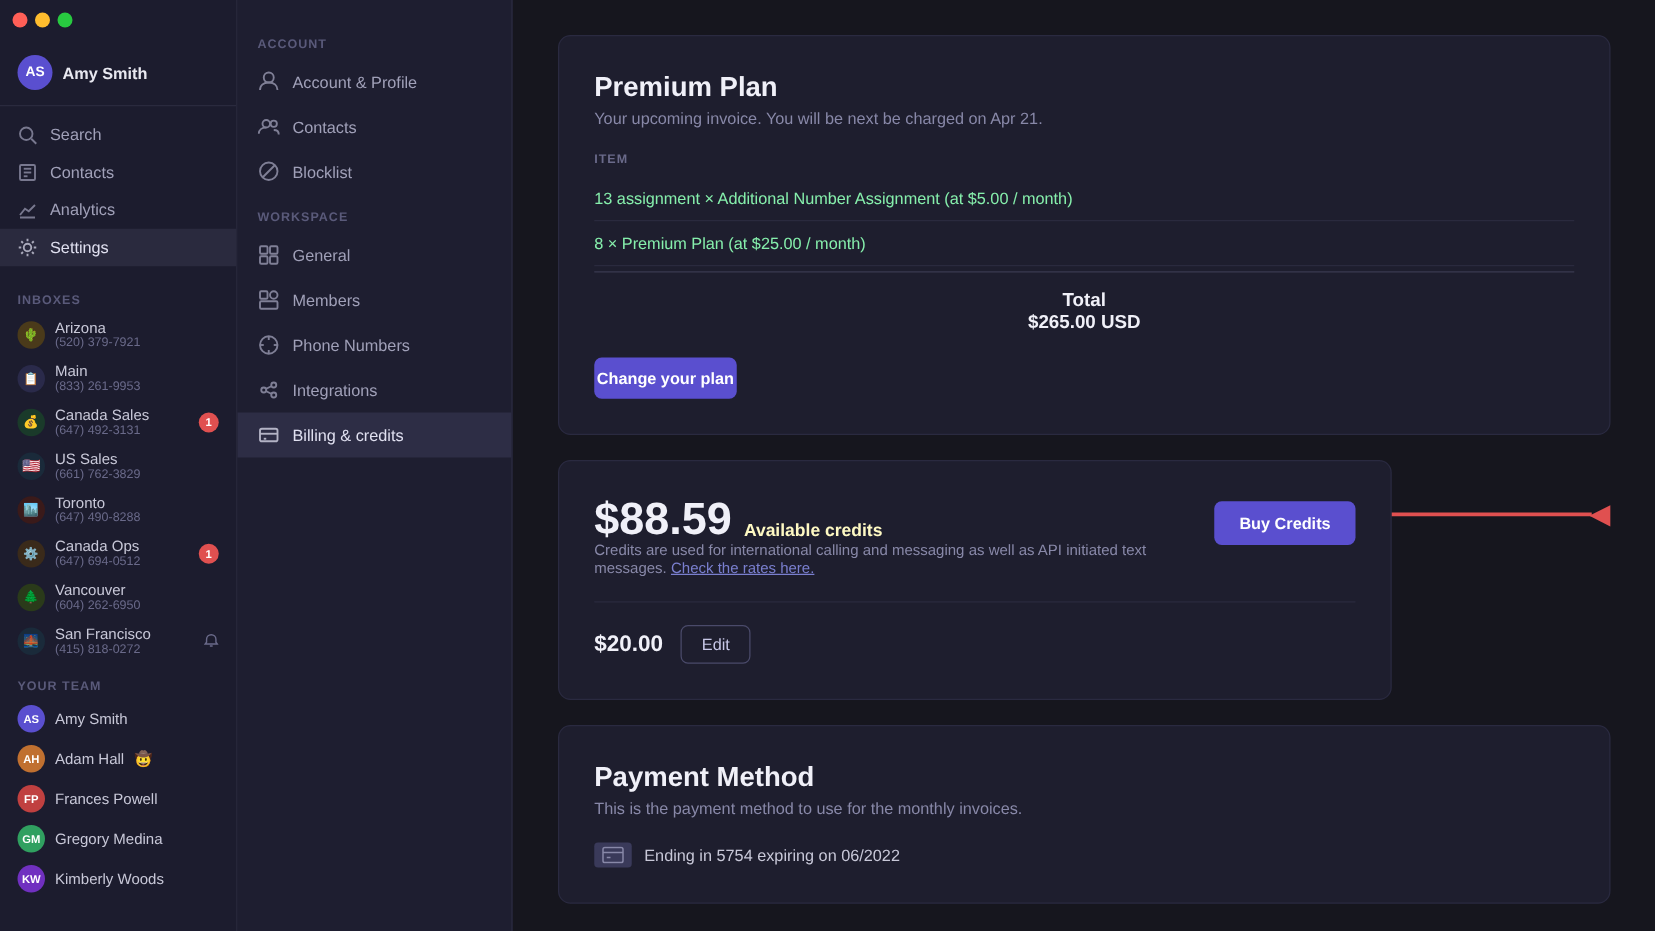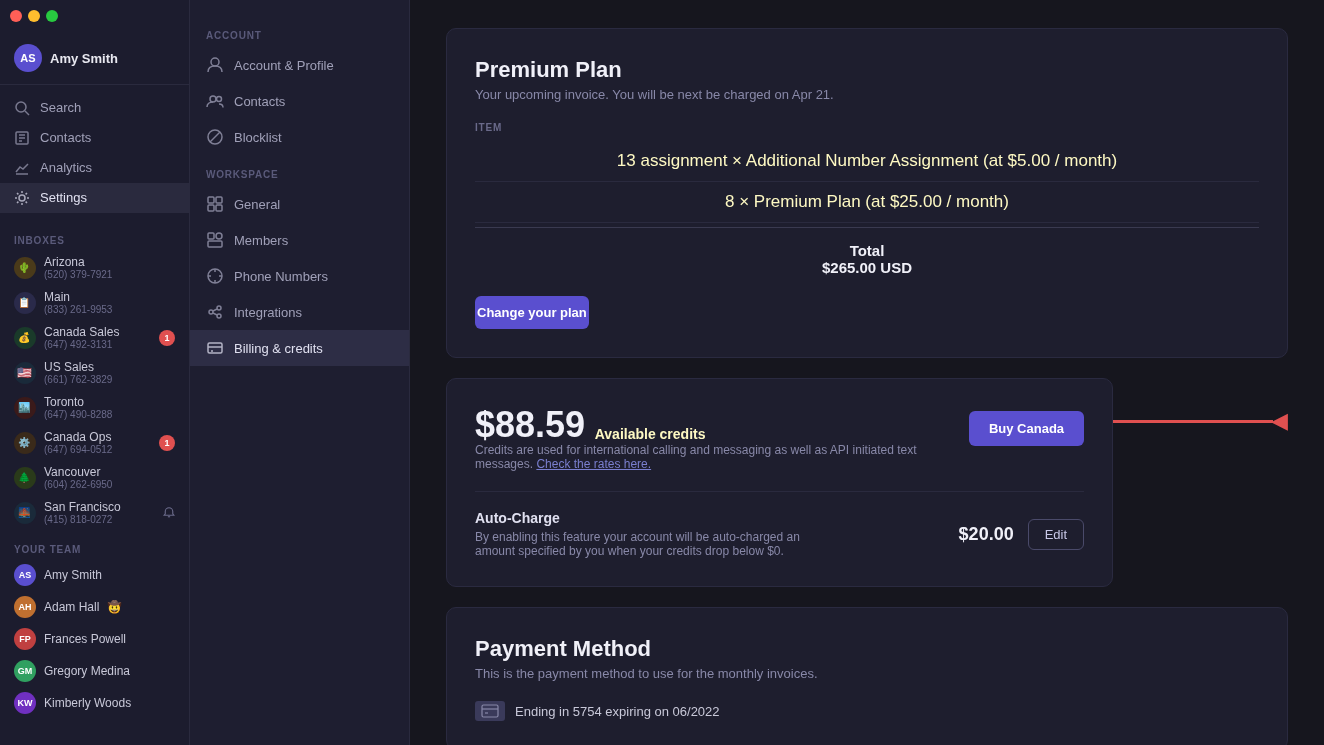--- a/index.html
+++ b/index.html
@@ -191,24 +191,23 @@
       font-size: 10px;
       font-weight: 700;
       color: #6a6a8a;
       letter-spacing: 0.08em;
       text-transform: uppercase;
       margin-bottom: 8px;
     }
 
     .line-item {
       padding: 10px 0;
-      font-size: 17px;
-      color: #fef9c3;
+      font-size: 13px;
+      color: #86efac;
       border-bottom: 1px solid #2a2a3e;
-      text-align: center;
     }
     .line-item:last-of-type { border-bottom: none; }
 
     .total-row {
       display: flex;
       justify-content: space-between;
       align-items: center;
       padding: 14px 0 20px;
       font-weight: 700;
       font-size: 15px;
@@ -610,28 +609,24 @@
           <div>
             <div>
               <span class="credits-amount">$88.59</span>
               <span class="credits-label">Available credits</span>
             </div>
             <div class="credits-desc">
               <span>Credits are used for international calling and messaging as well as API initiated text messages.</span>
               <span class="credits-link">Check the rates here.</span>
             </div>
           </div>
-          <button class="btn-buy">Buy Canada</button>
+          <button class="btn-buy">Buy Credits</button>
         </div>
 
         <div class="auto-charge-row">
-          <div>
-            <div class="auto-charge-title">Auto-Charge</div>
-            <div class="auto-charge-desc">By enabling this feature your account will be auto-charged an amount specified by you when your credits drop below $0.</div>
-          </div>
           <div class="auto-charge-right">
             <span class="auto-charge-amount">$20.00</span>
             <button class="btn-outline">Edit</button>
           </div>
         </div>
       </div>
 
       <div style="display:flex; align-items:center; padding-top:32px;">
         <div style="width:160px; height:3px; background:#e05050;"></div>
         <div style="color:#e05050; font-size:22px; margin-left:-2px; line-height:1;">◀</div>

